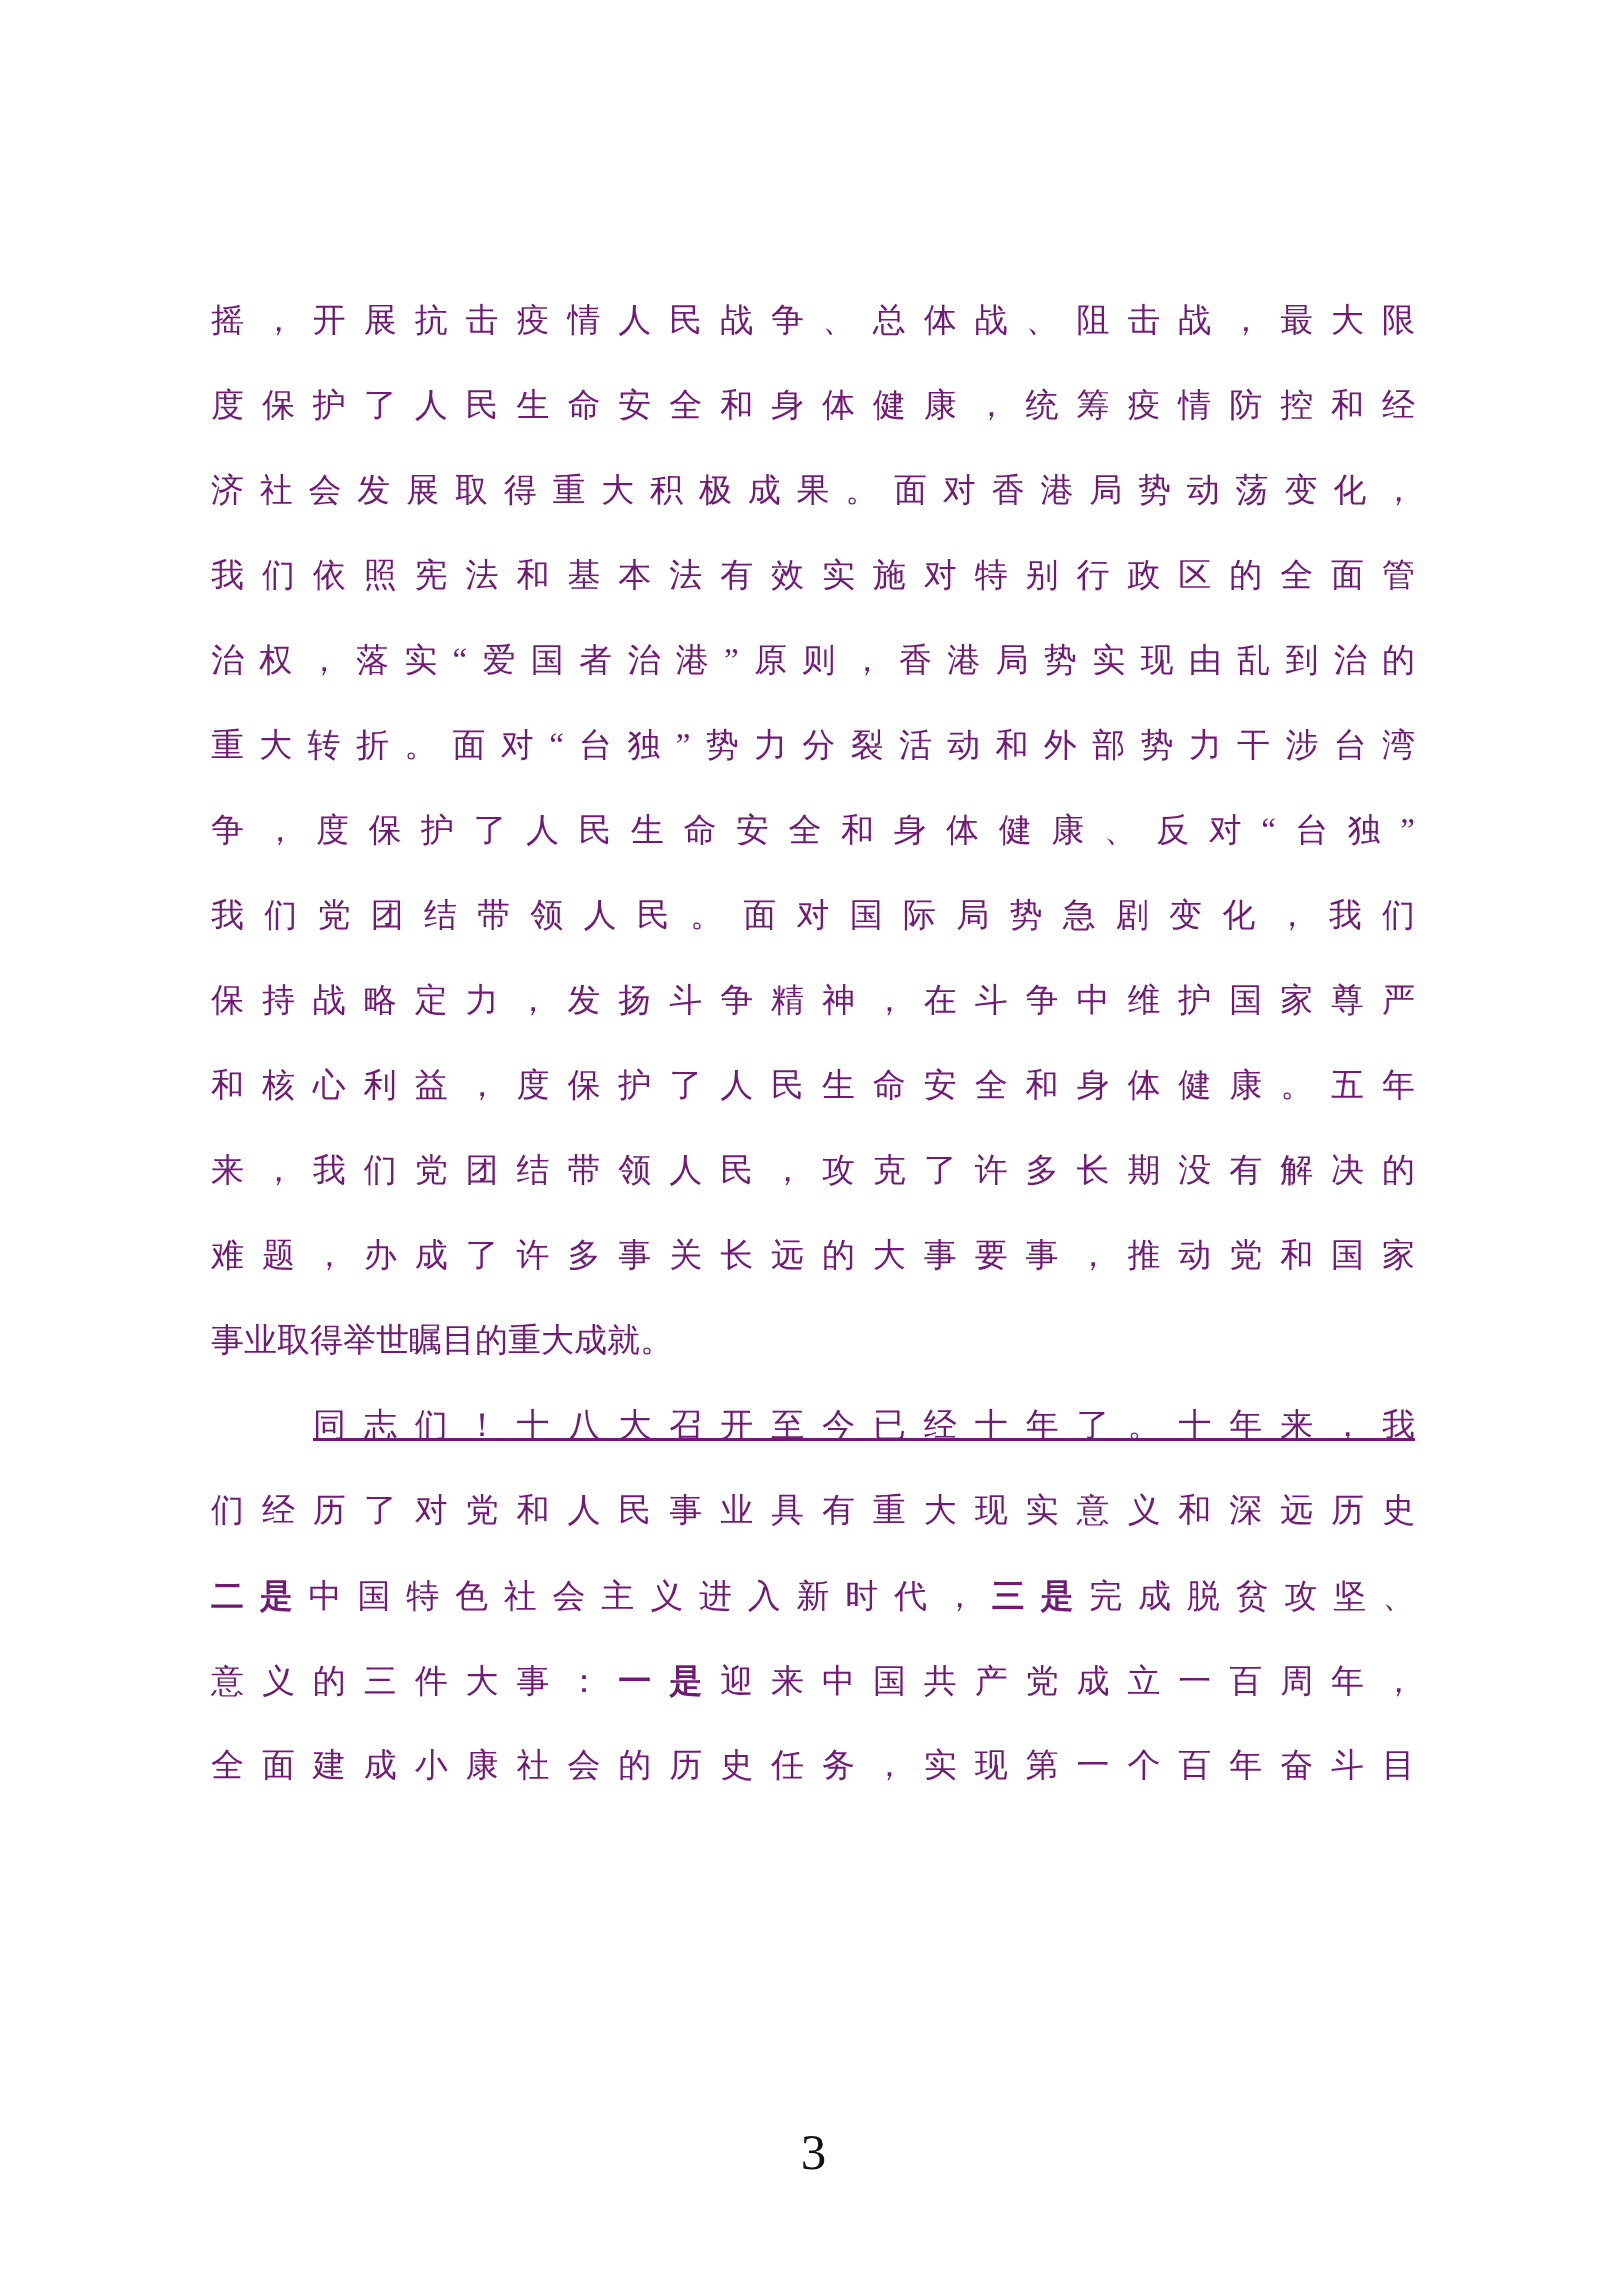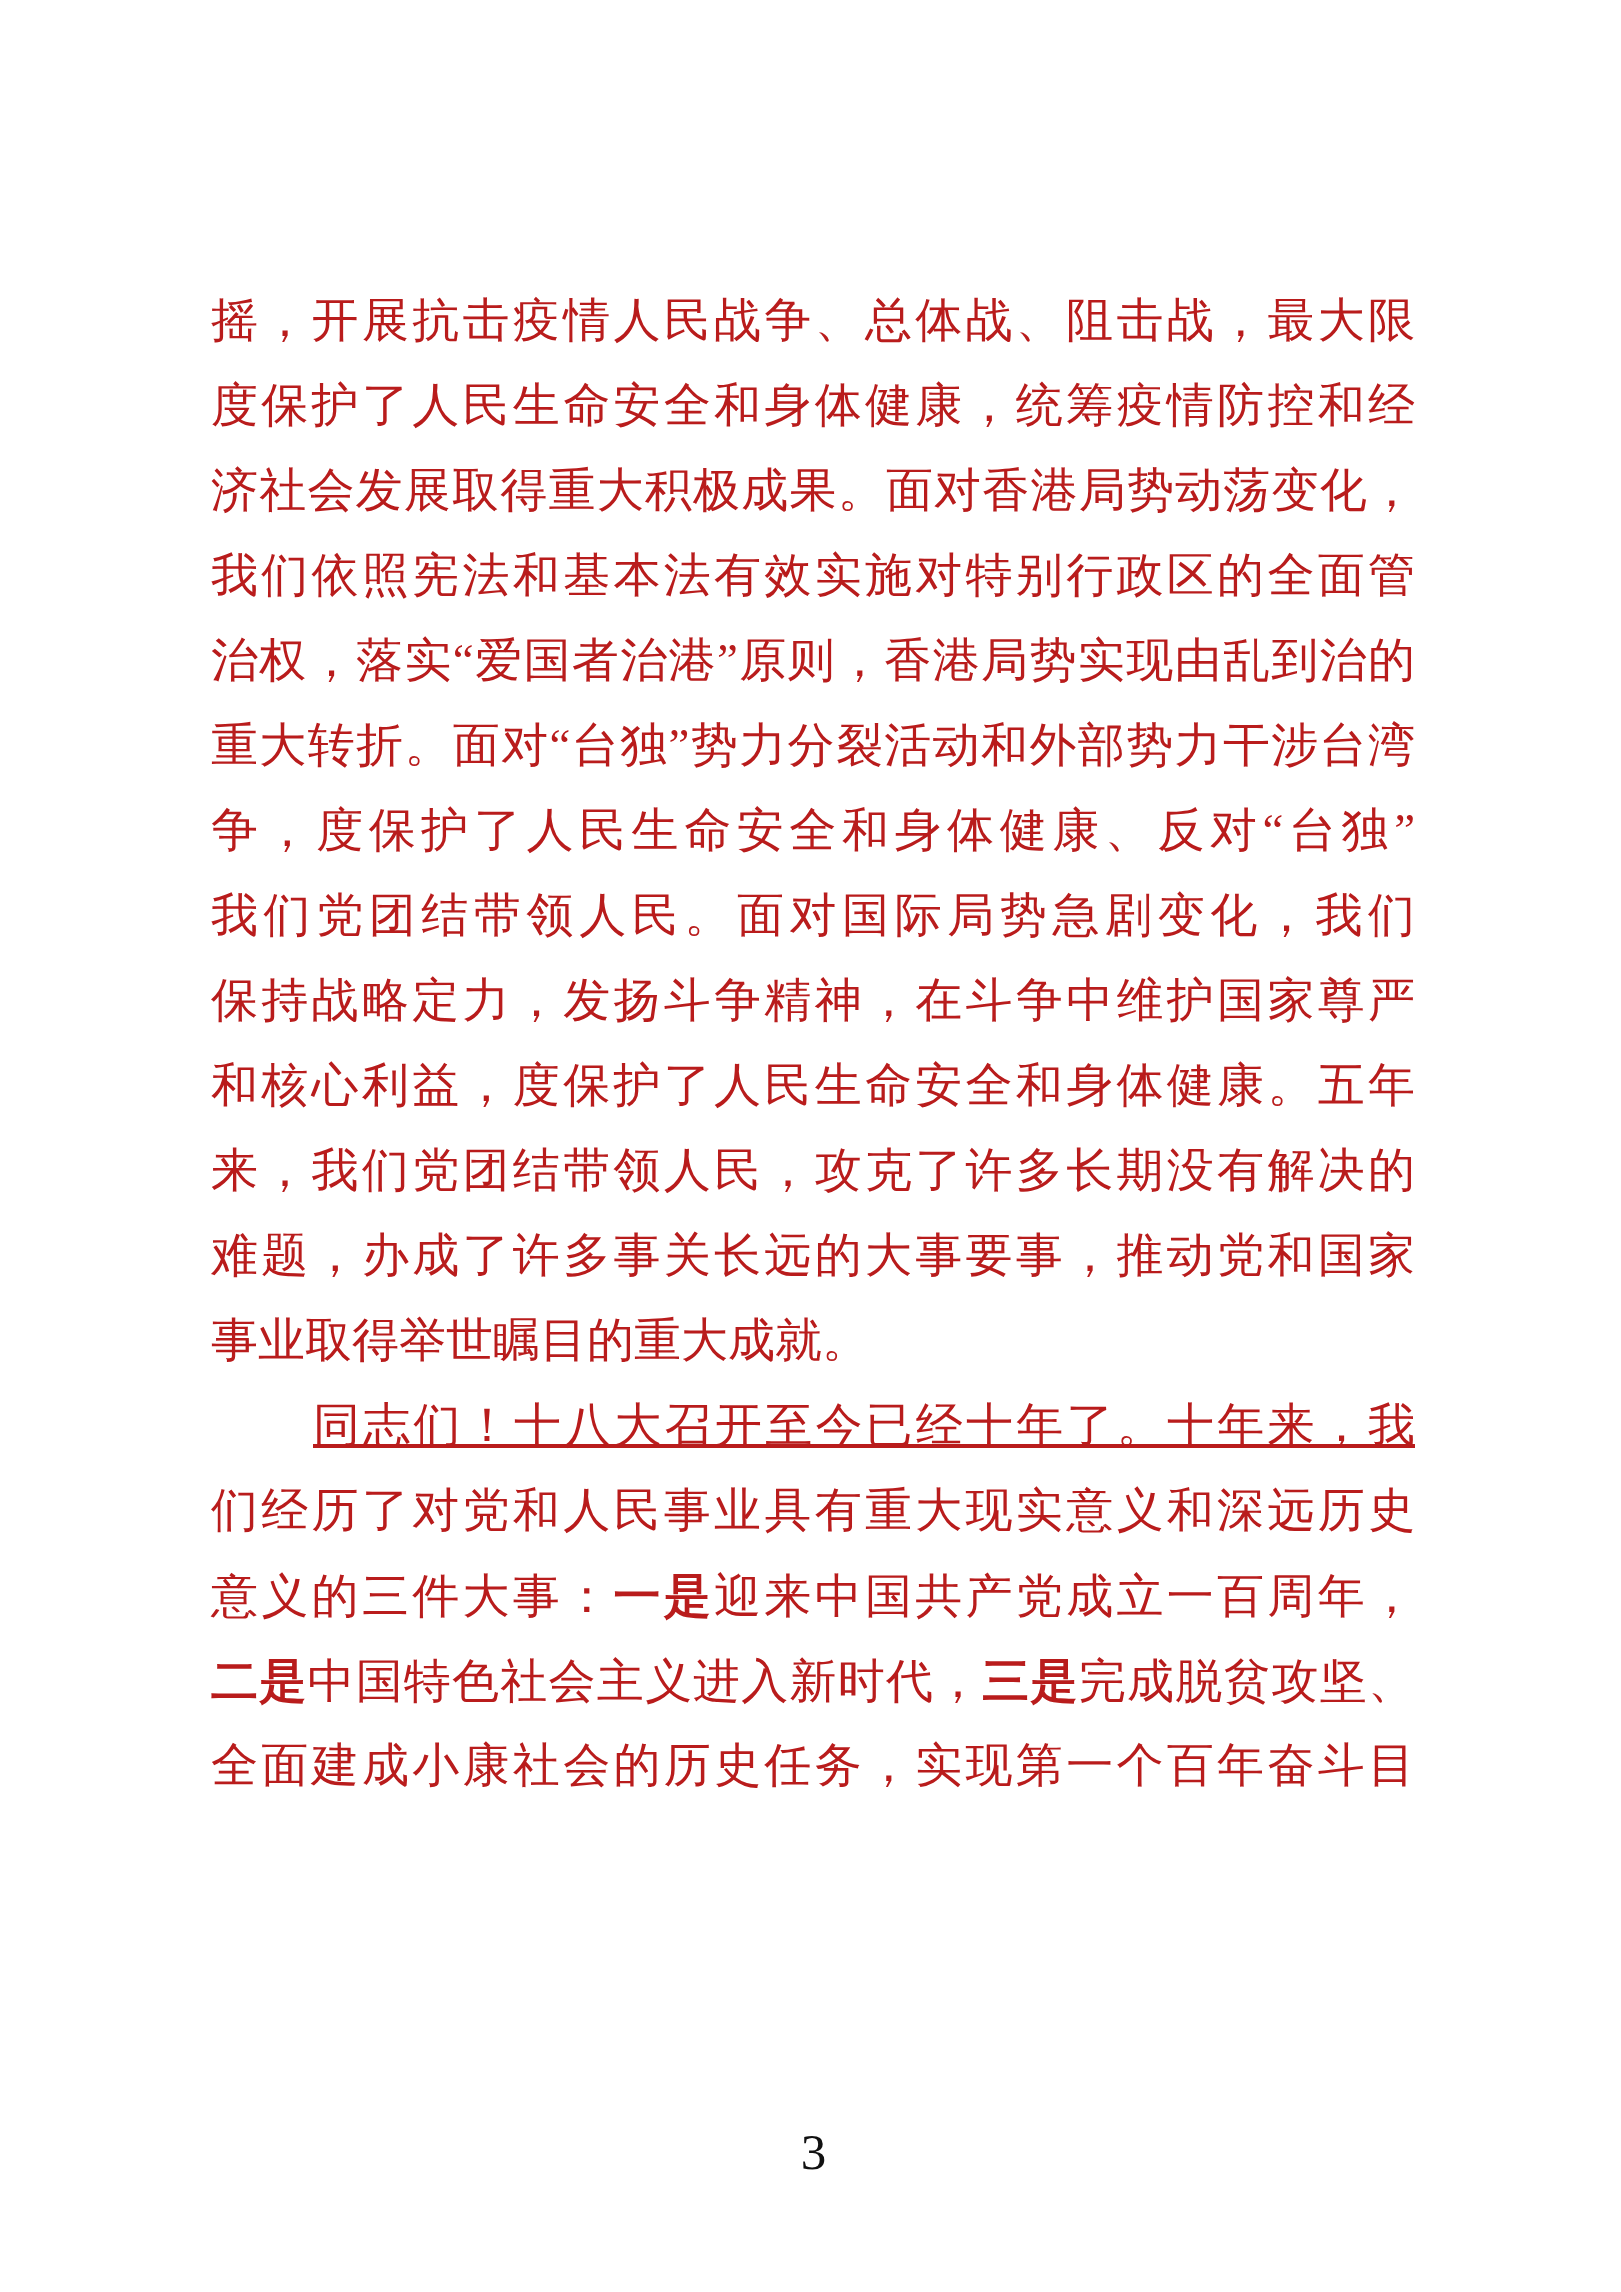--- a/index.html
+++ b/index.html
@@ -17,22 +17,22 @@
   }
   .text-block {
     position: absolute;
     left: 211px;
     top: 278px;
     width: 1204px;
   }
   .line {
     height: 85px;
     line-height: 85px;
-    font-size: 47px;
-    color: #b91c1c;
+    font-size: 33px;
+    color: #701a75;
     text-align: left;
     letter-spacing: 0;
   }
   .line.j {
     text-align: justify;
     text-align-last: justify;
     text-justify: inter-character;
   }
   .line.ind {
     text-indent: 102px;
@@ -68,19 +68,19 @@
       <div class="line j"><span class="seg">重大转折。面对“台独”势力分裂活动和外部势力干涉台湾</span></div>
       <div class="line j"><span class="seg">争，度保护了人民生命安全和身体健康、反对“台独”</span></div>
       <div class="line j"><span class="seg">我们党团结带领人民。面对国际局势急剧变化，我们</span></div>
       <div class="line j"><span class="seg">保持战略定力，发扬斗争精神，在斗争中维护国家尊严</span></div>
       <div class="line j"><span class="seg">和核心利益，度保护了人民生命安全和身体健康。五年</span></div>
       <div class="line j"><span class="seg">来，我们党团结带领人民，攻克了许多长期没有解决的</span></div>
       <div class="line j"><span class="seg">难题，办成了许多事关长远的大事要事，推动党和国家</span></div>
       <div class="line"><span class="seg">事业取得举世瞩目的重大成就。</span></div>
       <div class="line j ind"><span class="seg">同志们！十八大召开至今已经十年了。十年来，我</span></div>
       <div class="line j"><span class="seg">们经历了对党和人民事业具有重大现实意义和深远历史</span></div>
+      <div class="line j"><span class="seg b">二是</span><span class="seg">中国特色社会主义进入新时代，</span><span class="seg b">三是</span><span class="seg">完成脱贫攻坚、</span></div>
       <div class="line j"><span class="seg">意义的三件大事：</span><span class="seg b">一是</span><span class="seg">迎来中国共产党成立一百周年，</span></div>
-      <div class="line j"><span class="seg b">二是</span><span class="seg">中国特色社会主义进入新时代，</span><span class="seg b">三是</span><span class="seg">完成脱贫攻坚、</span></div>
       <div class="line j"><span class="seg">全面建成小康社会的历史任务，实现第一个百年奋斗目</span></div>
     </div>
   <div class="page-number">3</div>
 </div>
 
 
 </body></html>

